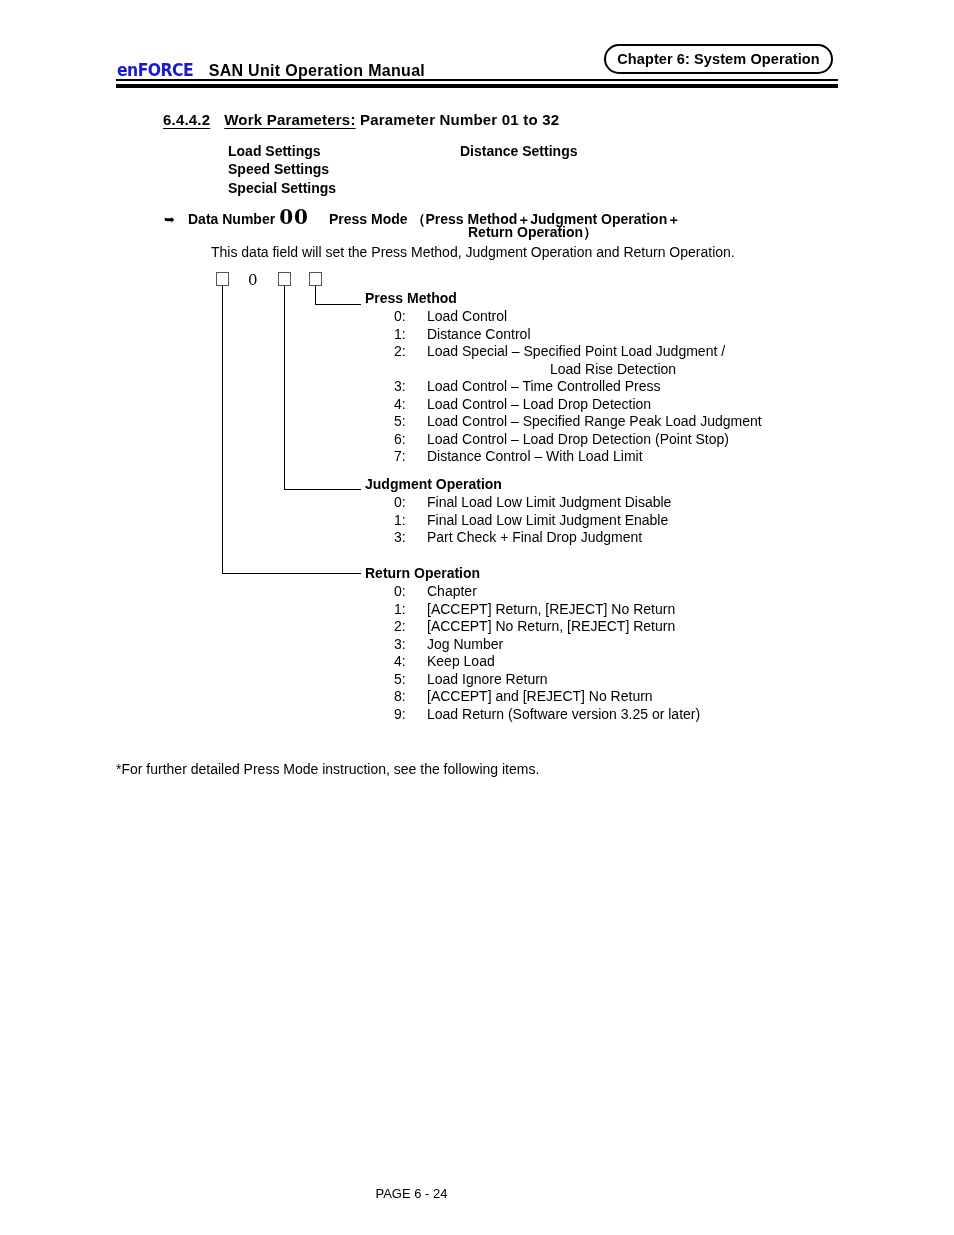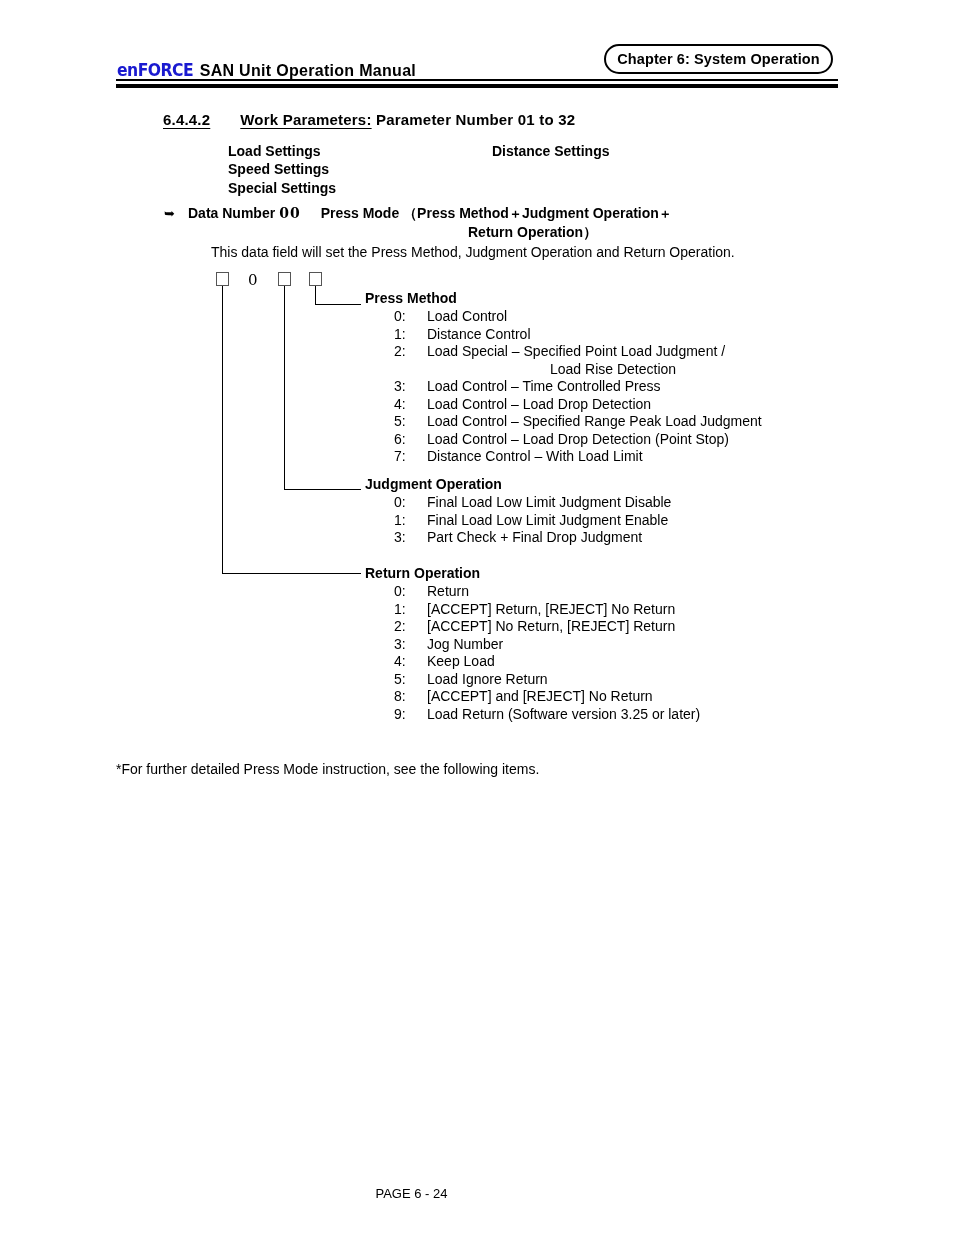--- a/index.html
+++ b/index.html
@@ -62,20 +62,21 @@
     font-size: 17px;
     font-weight: bold;
     color: #1a1ad0;
     letter-spacing: -0.6px;
     transform: scaleX(0.92);
     transform-origin: left bottom;
   }
   .masthead-title {
     font-size: 16px;
     font-weight: bold;
+    margin-left: 9px;
     letter-spacing: 0.3px;
   }
   .rule-thin {
     position: absolute;
     left: 116px;
     top: 79px;
     width: 722px;
     height: 2px;
     background: #000000;
   }
@@ -95,54 +96,54 @@
     top: 111px;
     font-size: 15px;
     font-weight: bold;
     white-space: nowrap;
     letter-spacing: 0.2px;
   }
   .section-heading .u {
     text-decoration: underline;
     text-underline-offset: 3px;
   }
-  .section-heading .num { margin-right: 30px; }
+  .section-heading .num { margin-right: 14px; }
 
   
   .settings {
     position: absolute;
     left: 228px;
     top: 142px;
     font-size: 14px;
     font-weight: bold;
     line-height: 18.4px;
   }
   .settings-row { display: flex; }
-  .settings-col-a { width: 264px; }
+  .settings-col-a { width: 232px; }
   .settings-col-b { width: 220px; }
 
   
   .datanum {
     position: absolute;
     left: 164px;
     top: 205px;
     font-size: 14px;
     font-weight: bold;
     white-space: nowrap;
   }
   .datanum-arrow {
     display: inline-block;
     width: 24px;
     font-family: "DejaVu Sans", sans-serif;
     font-size: 13px;
     font-weight: normal;
   }
   .datanum .zeros {
     font-family: "DejaVu Serif", serif;
-    font-size: 14px;
+    font-size: 20px;
     letter-spacing: 1px;
     margin: 4px 4px;
   }
   .datanum .gap-a { display: inline-block; width: 16px; }
   .datanum .plus {
     font-family: "DejaVu Sans", sans-serif;
     font-size: 13px;
   }
   .datanum-line2 {
     position: absolute;
@@ -357,21 +358,21 @@
       <span class="opt-key">3:</span>
       <span class="opt-val">Part Check + Final Drop Judgment</span>
     </div>
   </div>
 
   <div class="branch-title" style="left:365px; top:565px;">Return Operation</div>
 
   <div class="opt-list" style="left:394px; top:583px;">
     <div class="opt-row">
       <span class="opt-key">0:</span>
-      <span class="opt-val">Return</span>
+      <span class="opt-val">Chapter</span>
     </div>
     <div class="opt-row">
       <span class="opt-key">1:</span>
       <span class="opt-val">[ACCEPT] Return, [REJECT] No Return</span>
     </div>
     <div class="opt-row">
       <span class="opt-key">2:</span>
       <span class="opt-val">[ACCEPT] No Return, [REJECT] Return</span>
     </div>
     <div class="opt-row">

